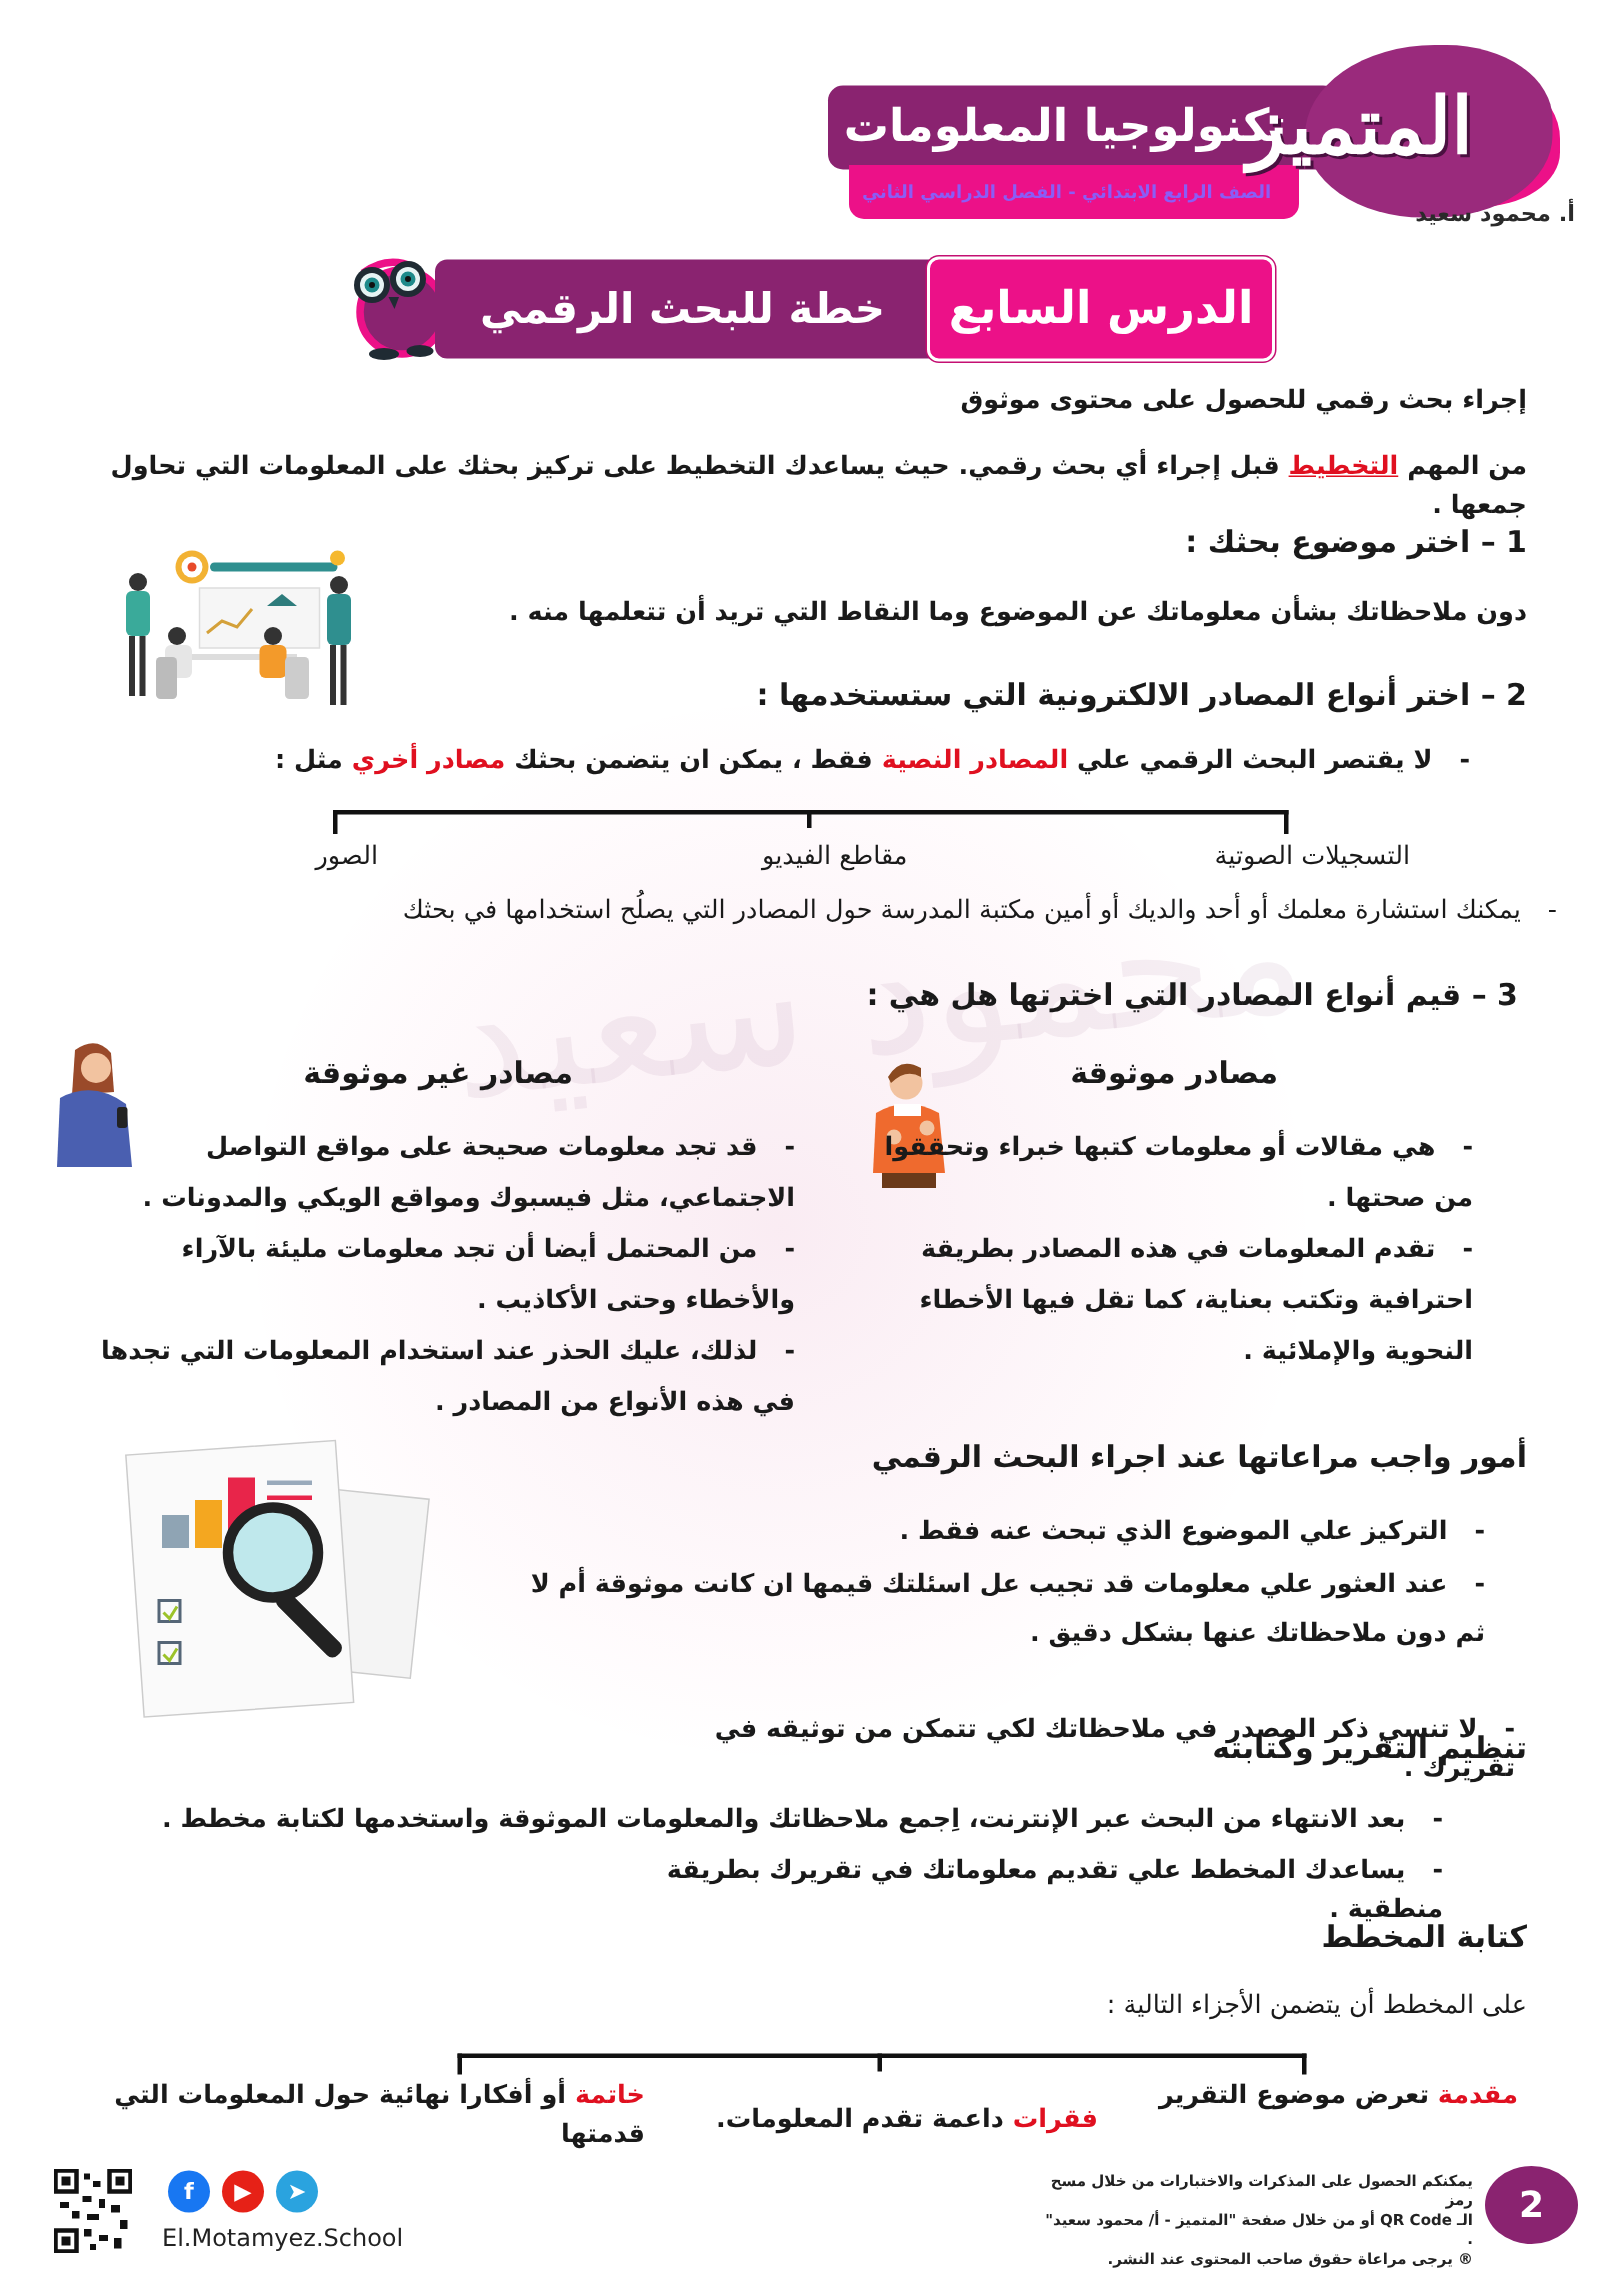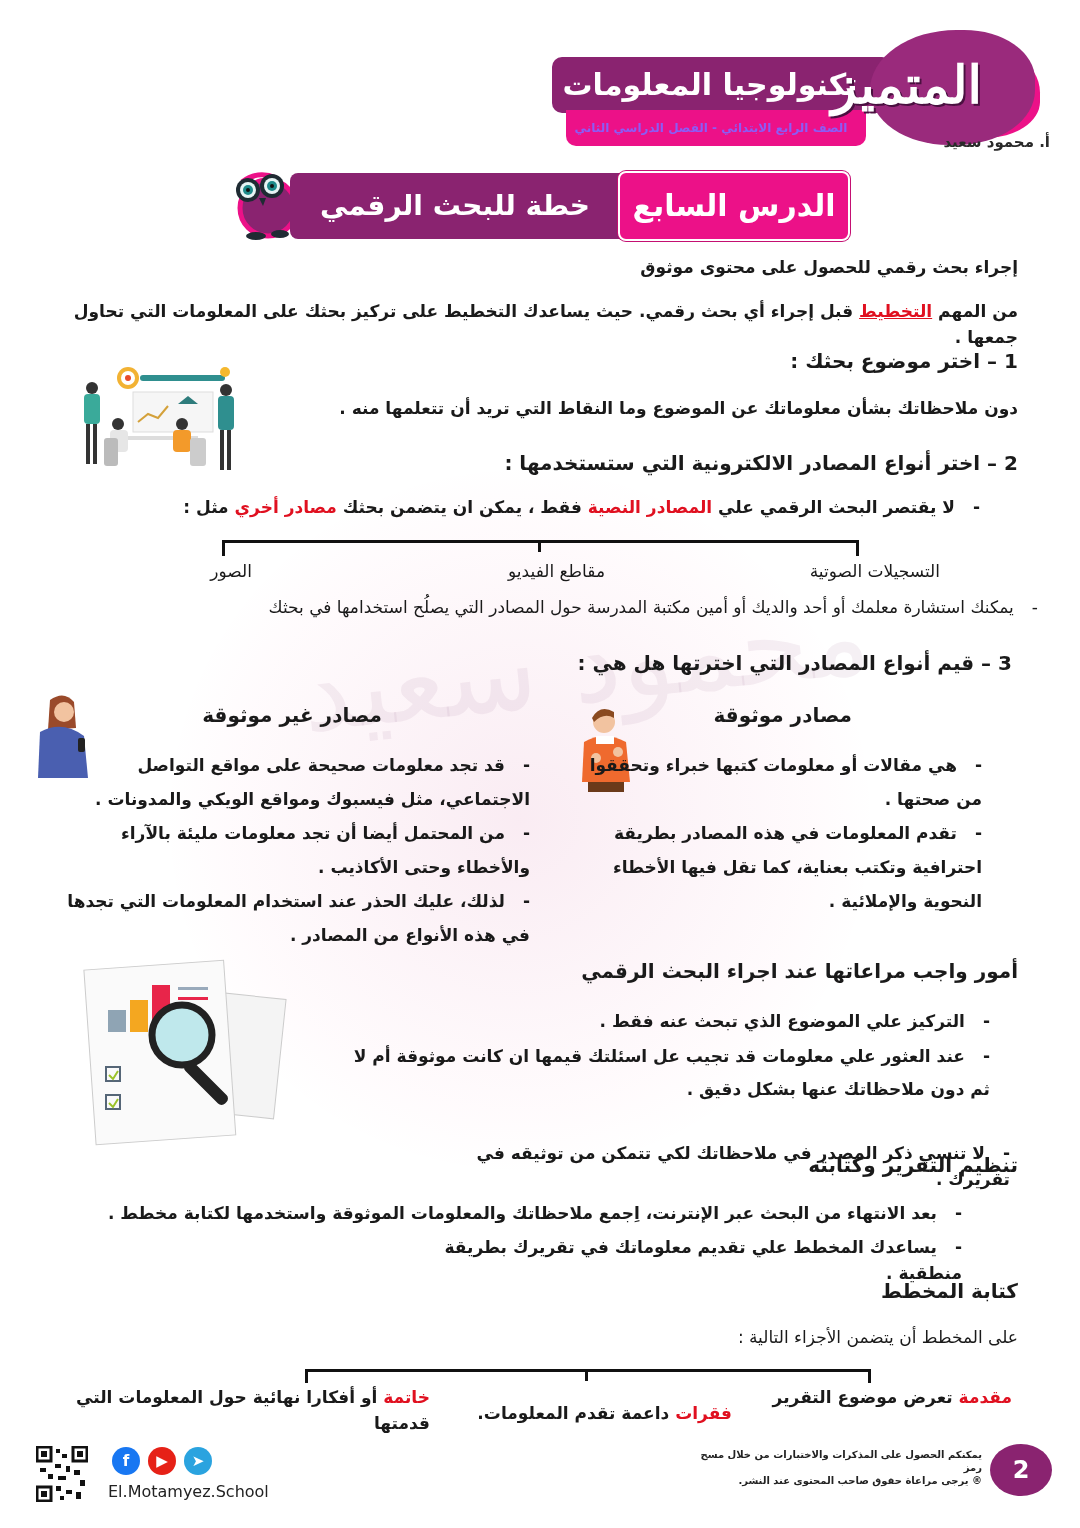--- a/index.html
+++ b/index.html
@@ -278,20 +278,21 @@
 <div class="txt rtl b" style="left:470px; top:1384px; width:262px;margin-top:16px;">
   <span class="red">فقرات</span><span> داعمة تقدم المعلومات.</span>
 </div>
 <div class="txt rtl b" style="left:34px; top:1384px; width:396px;">
   <span class="red">خاتمة</span><span> أو أفكارا نهائية حول المعلومات التي قدمتها</span>
 </div>
 
 <div class="page-circle">2</div>
 <div class="footer-note rtl">
   <div>يمكنكم الحصول على المذكرات والاختبارات من خلال مسح رمز</div>
+  <div>الـ QR Code أو من خلال صفحة "المتميز - أ/ محمود سعيد" .</div>
   <div>® يرجى مراعاة حقوق صاحب المحتوى عند النشر.</div>
 </div>
 
 <svg class="qr" viewBox="0 0 52 56">
   <rect width="52" height="56" fill="#fff"></rect>
   <rect x="1" y="1" width="14" height="14" fill="none" stroke="#111" stroke-width="3"></rect>
     <rect x="5" y="5" width="6" height="6" fill="#111"></rect>
   <rect x="37" y="1" width="14" height="14" fill="none" stroke="#111" stroke-width="3"></rect>
     <rect x="41" y="5" width="6" height="6" fill="#111"></rect>
   <rect x="1" y="41" width="14" height="14" fill="none" stroke="#111" stroke-width="3"></rect>

